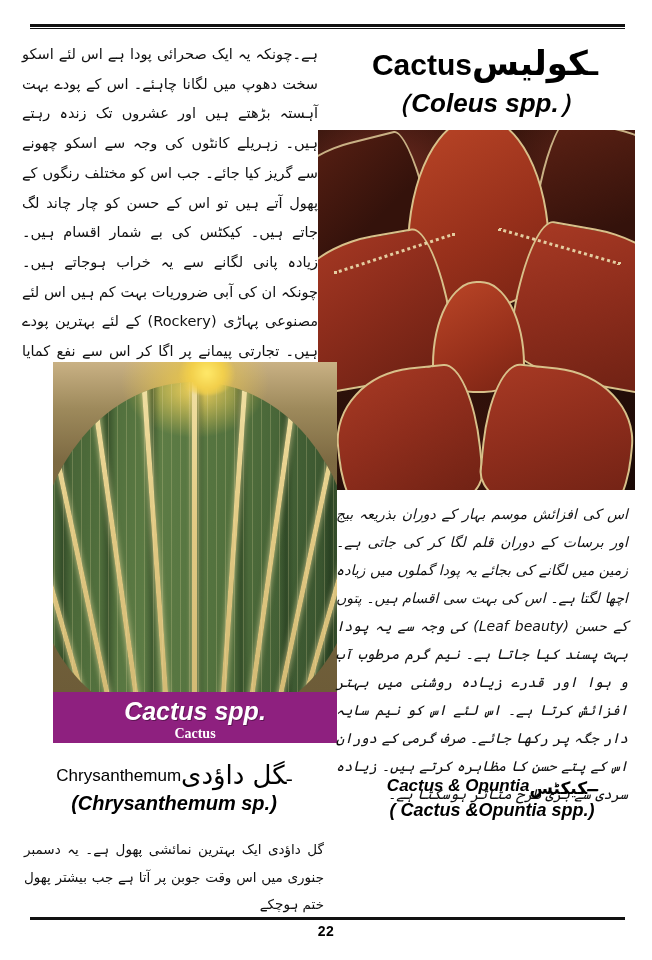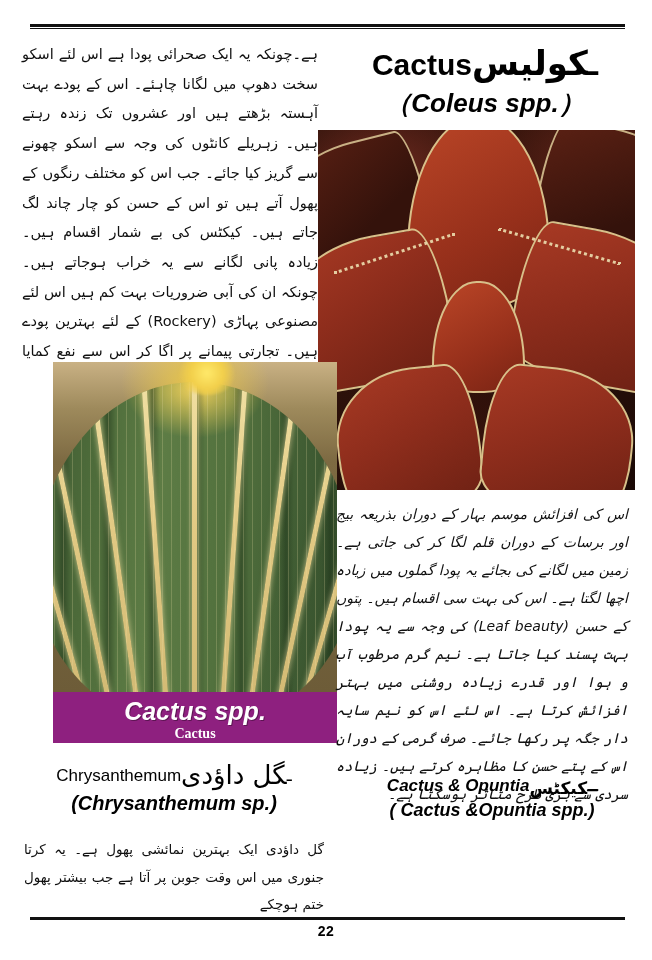--- a/index.html
+++ b/index.html
@@ -175,21 +175,21 @@
 
   <div id="coleus-body" class="urdu">اس کی افزائش موسم بہار کے دوران بذریعہ بیج اور برسات کے دوران قلم لگا کر کی جاتی ہے۔ زمین میں لگانے کی بجائے یہ پودا گملوں میں زیادہ اچھا لگتا ہے۔ اس کی بہت سی اقسام ہیں۔ پتوں کے حسن (Leaf beauty) کی وجہ سے یہ پودا بہت پسند کیا جاتا ہے۔ نیم گرم مرطوب آب و ہوا اور قدرے زیادہ روشنی میں بہتر افزائش کرتا ہے۔ اس لئے اس کو نیم سایہ دار جگہ پر رکھا جائے۔ صرف گرمی کے دوران اس کے پتے حسن کا مظاہرہ کرتے ہیں۔ زیادہ سردی سے بری طرح متاثر ہوسکتا ہے۔</div>
 
   <div id="chrys-heading">
     <div class="c1">
       <span>Chrysanthemum</span><span>ـ</span><span class="urdu-word">گل داؤدی</span>
     </div>
     <div class="c2">(Chrysanthemum sp.)</div>
   </div>
 
-  <div id="chrys-body" class="urdu">گل داؤدی ایک بہترین نمائشی پھول ہے۔ یہ کرتا جنوری میں اس وقت جوبن پر آتا ہے جب بیشتر پھول ختم ہوچکے</div>
+  <div id="chrys-body" class="urdu">گل داؤدی ایک بہترین نمائشی پھول ہے۔ یہ دسمبر جنوری میں اس وقت جوبن پر آتا ہے جب بیشتر پھول ختم ہوچکے</div>
 
   <div id="cactus-heading">
     <div class="c1">
       <span>Cactus &amp; Opuntia</span><span>ـ</span><span class="urdu-word">کیکٹس</span>
     </div>
     <div class="c2">( Cactus &amp;Opuntia  spp.)</div>
   </div>
 
 
   <div class="rule-bottom"></div>

